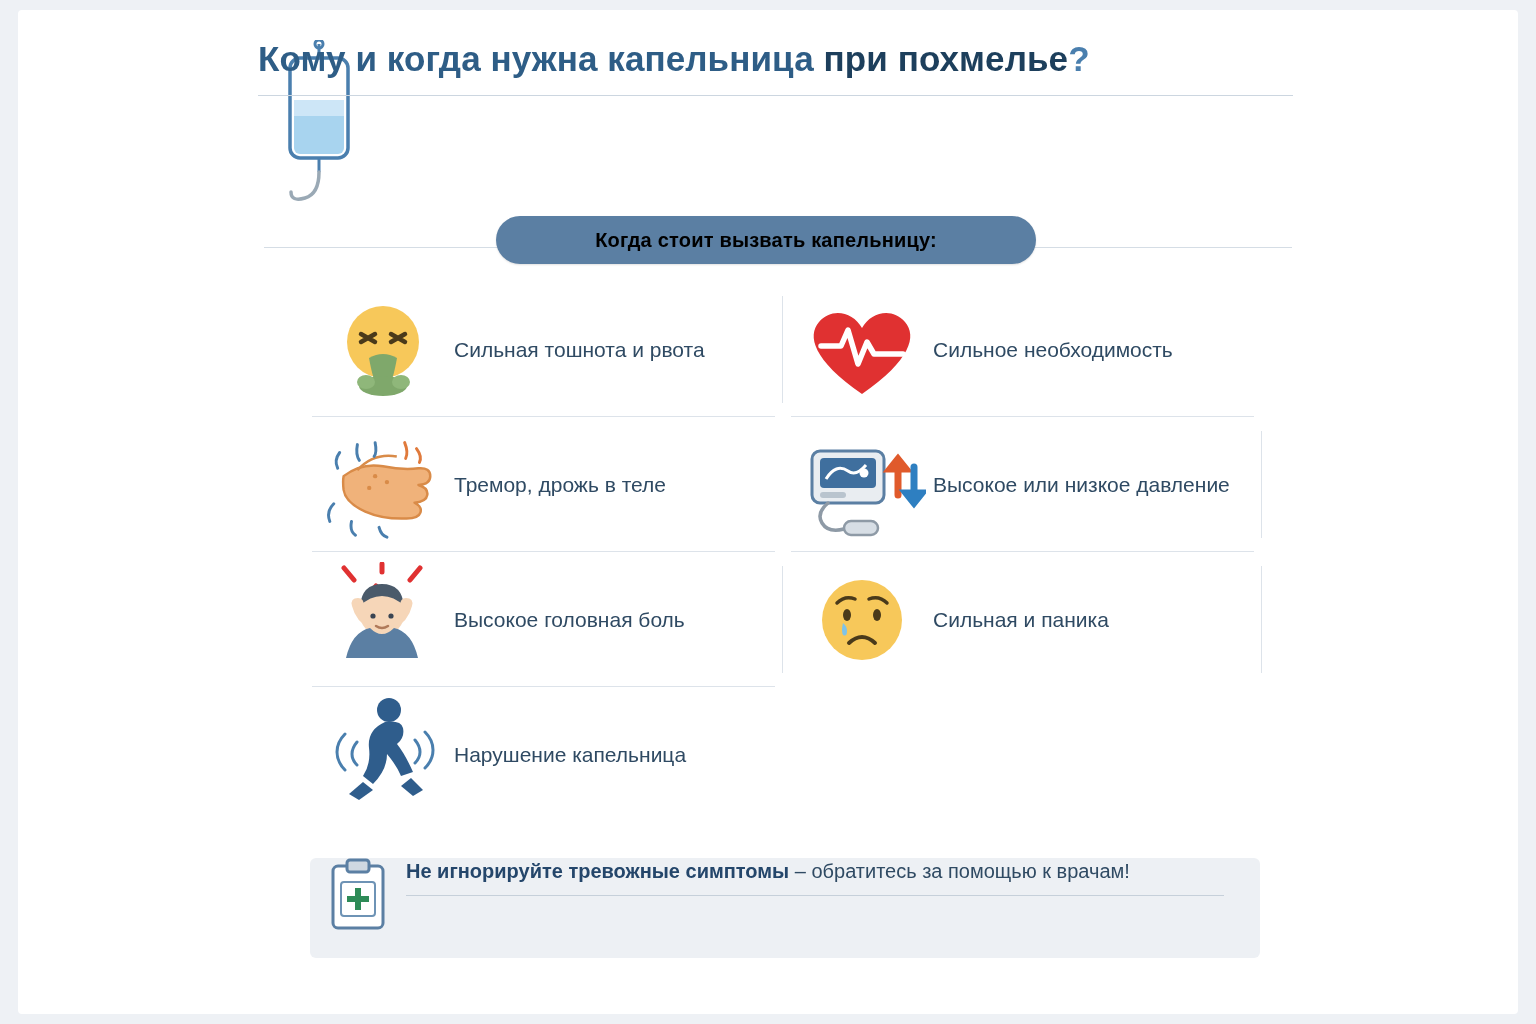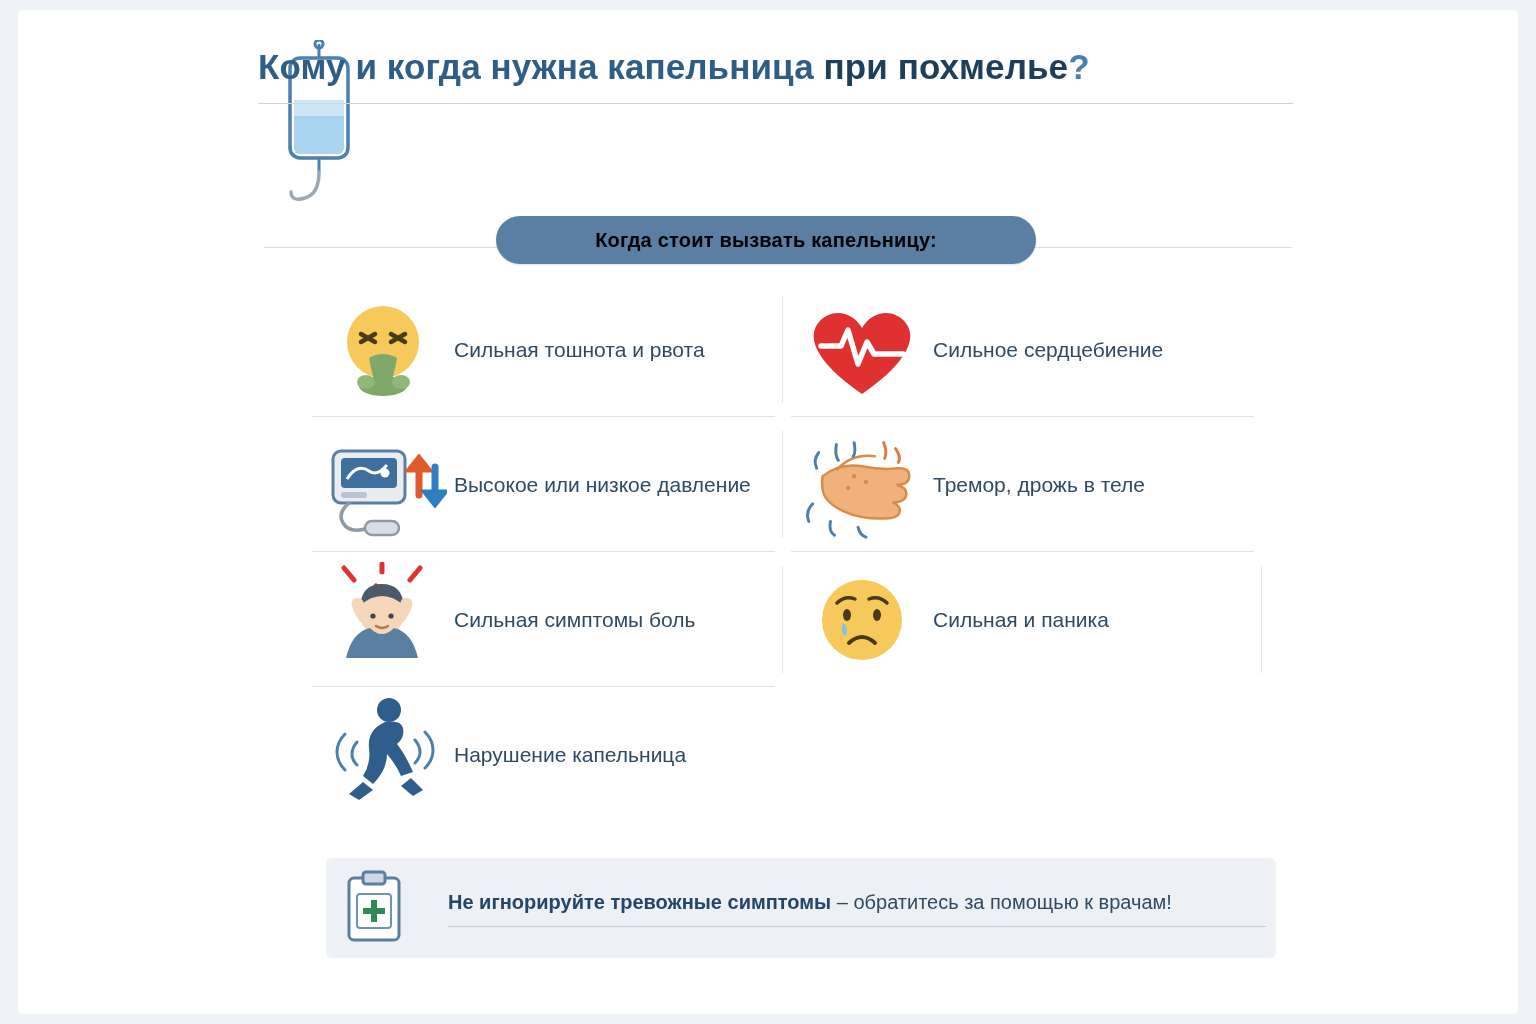--- a/index.html
+++ b/index.html
@@ -22,21 +22,21 @@
     width: 1500px;
     height: 1004px;
     background: #ffffff;
     border-radius: 4px;
   }
 
   
   .header {
     position: absolute;
     left: 240px;
-    top: 38px;
+    top: 30px;
     width: 1030px;
   }
   .title {
     font-size: 35px;
     font-weight: bold;
     color: #2e5d86;
     letter-spacing: .1px;
     white-space: nowrap;
     line-height: 1.1;
   }
@@ -131,29 +131,28 @@
     font-size: 21px;
     color: #2f4a63;
     line-height: 1.42;
     padding-left: 6px;
     max-width: 300px;
   }
 
   
   .footer {
     position: absolute;
-    left: 308px;
+    left: 292px;
     top: 848px;
     width: 950px;
     height: 100px;
     background: #edf0f4;
     border-radius: 6px;
     display: flex;
-    align-items: center;
-    gap: 26px;
+    align-items: flex-start;
   }
   .footer .clip {
     width: 96px;
     min-width: 96px;
     display: flex;
     align-items: center;
     justify-content: center;
   }
   .footer-text {
     font-size: 20px;
@@ -213,73 +212,73 @@
         <div class="label">Сильная тошнота и рвота</div>
       </div>
 
       <div class="cell border-b">
         <div class="icon-wrap">
           <svg width="118" height="104" viewBox="0 0 118 104">
             <path d="M59 96 C 10 62 4 38 16 24 C 29 9 50 14 59 30 C 68 14 89 9 102 24 C 114 38 108 62 59 96 Z" fill="#e03131"></path>
             <path d="M18 48 H38 L45 32 L55 66 L64 44 L71 56 H100" fill="none" stroke="#ffffff" stroke-width="5.5" stroke-linejoin="round" stroke-linecap="round"></path>
           </svg>
         </div>
-        <div class="label">Сильное сердцебиение</div>
+        <div class="label">Сильное необходимость</div>
+      </div>
+
+      <div class="cell border-b">
+        <div class="icon-wrap">
+          <svg width="132" height="110" viewBox="0 0 132 110">
+            <path d="M26 46 q18 -14 40 -10 q20 4 36 2 q12 -1 12 8 q0 8 -12 9 q10 3 9 10 q-1 7 -13 8 q8 4 6 10 q-2 6 -14 6 q-24 1 -42 -7 q-20 -9 -22 -22 q-1 -9 0 -14 Z" fill="#f0b27a" stroke="#d98b48" stroke-width="2.5" stroke-linejoin="round"></path>
+            <path d="M40 40 q16 -18 40 -14" fill="none" stroke="#d98b48" stroke-width="2.5"></path>
+            <circle cx="58" cy="46" r="2.2" fill="#d98b48"></circle>
+            <circle cx="70" cy="52" r="2.2" fill="#d98b48"></circle>
+            <circle cx="52" cy="58" r="2.2" fill="#d98b48"></circle>
+            <path d="M22 22 q-6 8 -2 16 M40 14 q-2 10 2 16 M58 12 q2 10 -1 14" fill="none" stroke="#4a7fae" stroke-width="3" stroke-linecap="round"></path>
+            <path d="M88 12 q4 10 1 16" fill="none" stroke="#e07a3c" stroke-width="3" stroke-linecap="round"></path>
+            <path d="M100 18 q6 8 3 14" fill="none" stroke="#e07a3c" stroke-width="3" stroke-linecap="round"></path>
+            <path d="M16 74 q-8 8 -4 18 M34 92 q-2 10 4 14 M62 98 q2 8 8 10" fill="none" stroke="#4a7fae" stroke-width="3" stroke-linecap="round"></path>
+          </svg>
+        </div>
+        <div class="label">Тремор, дрожь в теле</div>
       </div>
 
       <div class="cell border-b border-r">
         <div class="icon-wrap">
           <svg width="128" height="112" viewBox="0 0 128 112">
             <rect x="14" y="22" width="72" height="52" rx="8" fill="#e9edf1" stroke="#5b7fa3" stroke-width="3"></rect>
             <rect x="22" y="29" width="56" height="30" rx="4" fill="#3f6f9e"></rect>
             <path d="M28 50 q10 -16 22 -8 q8 6 18 -6" fill="none" stroke="#ffffff" stroke-width="3"></path>
             <circle cx="66" cy="44" r="4.5" fill="#ffffff"></circle>
             <rect x="22" y="63" width="26" height="6" rx="3" fill="#b9c4ce"></rect>
             <path d="M30 74 q-12 10 -6 20 q6 10 22 6" fill="none" stroke="#8e9aa6" stroke-width="3.5" stroke-linecap="round"></path>
             <rect x="46" y="92" width="34" height="14" rx="7" fill="#d7dee5" stroke="#8e9aa6" stroke-width="2.5"></rect>
             <path d="M100 66 V34 M100 30 l-8 10 h16 Z" stroke="#e05a2b" stroke-width="7" fill="#e05a2b" stroke-linecap="round"></path>
             <path d="M116 38 V68 M116 74 l-8 -10 h16 Z" stroke="#2e7fc1" stroke-width="7" fill="#2e7fc1" stroke-linecap="round"></path>
           </svg>
         </div>
         <div class="label">Высокое или низкое давление</div>
-      </div>
-
-      <div class="cell border-b">
-        <div class="icon-wrap">
-          <svg width="132" height="110" viewBox="0 0 132 110">
-            <path d="M26 46 q18 -14 40 -10 q20 4 36 2 q12 -1 12 8 q0 8 -12 9 q10 3 9 10 q-1 7 -13 8 q8 4 6 10 q-2 6 -14 6 q-24 1 -42 -7 q-20 -9 -22 -22 q-1 -9 0 -14 Z" fill="#f0b27a" stroke="#d98b48" stroke-width="2.5" stroke-linejoin="round"></path>
-            <path d="M40 40 q16 -18 40 -14" fill="none" stroke="#d98b48" stroke-width="2.5"></path>
-            <circle cx="58" cy="46" r="2.2" fill="#d98b48"></circle>
-            <circle cx="70" cy="52" r="2.2" fill="#d98b48"></circle>
-            <circle cx="52" cy="58" r="2.2" fill="#d98b48"></circle>
-            <path d="M22 22 q-6 8 -2 16 M40 14 q-2 10 2 16 M58 12 q2 10 -1 14" fill="none" stroke="#4a7fae" stroke-width="3" stroke-linecap="round"></path>
-            <path d="M88 12 q4 10 1 16" fill="none" stroke="#e07a3c" stroke-width="3" stroke-linecap="round"></path>
-            <path d="M100 18 q6 8 3 14" fill="none" stroke="#e07a3c" stroke-width="3" stroke-linecap="round"></path>
-            <path d="M16 74 q-8 8 -4 18 M34 92 q-2 10 4 14 M62 98 q2 8 8 10" fill="none" stroke="#4a7fae" stroke-width="3" stroke-linecap="round"></path>
-          </svg>
-        </div>
-        <div class="label">Тремор, дрожь в теле</div>
       </div>
 
       <div class="cell border-b border-r">
         <div class="icon-wrap">
           <svg width="130" height="116" viewBox="0 0 130 116">
             <path d="M36 18 l-10 -12 M64 10 l0 -8 M92 18 l10 -12" stroke="#e03131" stroke-width="5" stroke-linecap="round"></path>
             <path d="M58 24 l-10 12 h10 l-8 14" fill="none" stroke="#e03131" stroke-width="5" stroke-linejoin="round" stroke-linecap="round"></path>
             <path d="M42 50 q0 -26 22 -26 q22 0 22 26 q0 22 -22 22 q-22 0 -22 -22 Z" fill="#f6d6b8"></path>
             <path d="M42 44 q2 -22 22 -22 q20 0 22 22 q-10 -10 -22 -10 q-12 0 -22 10 Z" fill="#4a5a6a"></path>
             <circle cx="55" cy="54" r="2.6" fill="#3a4452"></circle>
             <circle cx="73" cy="54" r="2.6" fill="#3a4452"></circle>
             <path d="M58 64 q6 4 12 0" fill="none" stroke="#b07a5a" stroke-width="2.5" stroke-linecap="round"></path>
             <path d="M28 96 q6 -26 24 -30 q12 12 24 0 q18 4 24 30 Z" fill="#5b7fa3"></path>
             <path d="M52 66 q-14 -6 -18 -22 q-2 -8 6 -8 q6 0 6 8 q0 10 8 14 Z" fill="#f6d6b8"></path>
             <path d="M76 66 q14 -6 18 -22 q2 -8 -6 -8 q-6 0 -6 8 q0 10 -8 14 Z" fill="#f6d6b8"></path>
           </svg>
         </div>
-        <div class="label">Сильная симптомы боль</div>
+        <div class="label">Высокое головная боль</div>
       </div>
 
 
       <div class="cell border-r">
         <div class="icon-wrap">
           <svg width="110" height="110" viewBox="0 0 110 110">
             <circle cx="55" cy="55" r="40" fill="#f7c85a"></circle>
             <ellipse cx="40" cy="50" rx="4" ry="6" fill="#4a3a1a"></ellipse>
             <ellipse cx="70" cy="50" rx="4" ry="6" fill="#4a3a1a"></ellipse>
             <path d="M30 38 q8 -8 18 -4" fill="none" stroke="#4a3a1a" stroke-width="3.5" stroke-linecap="round"></path>

